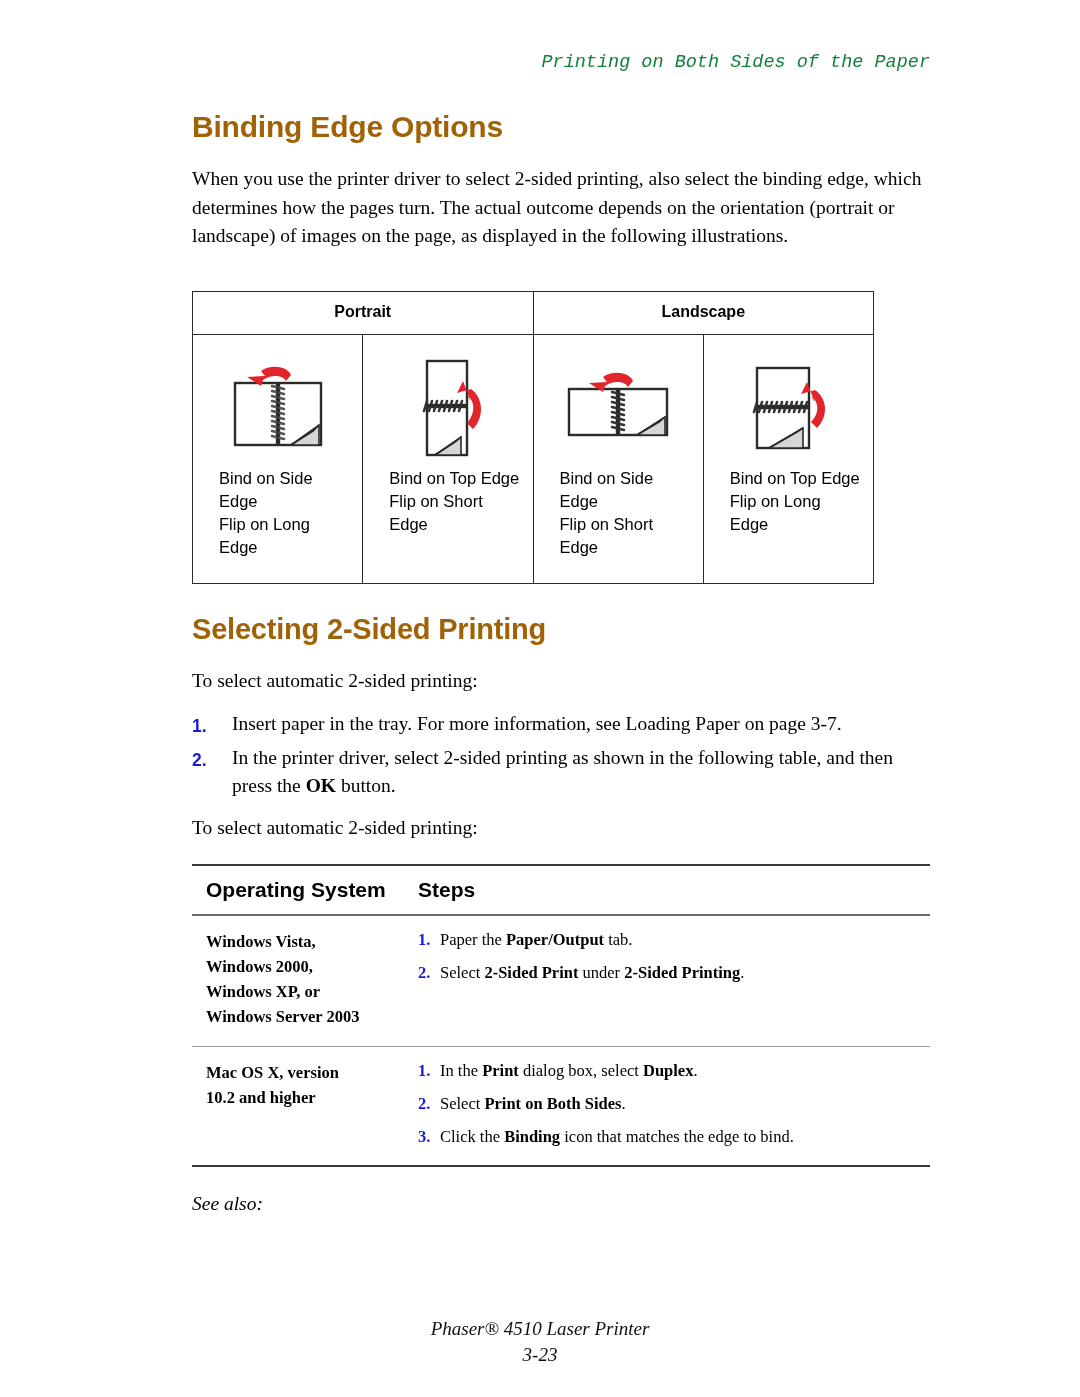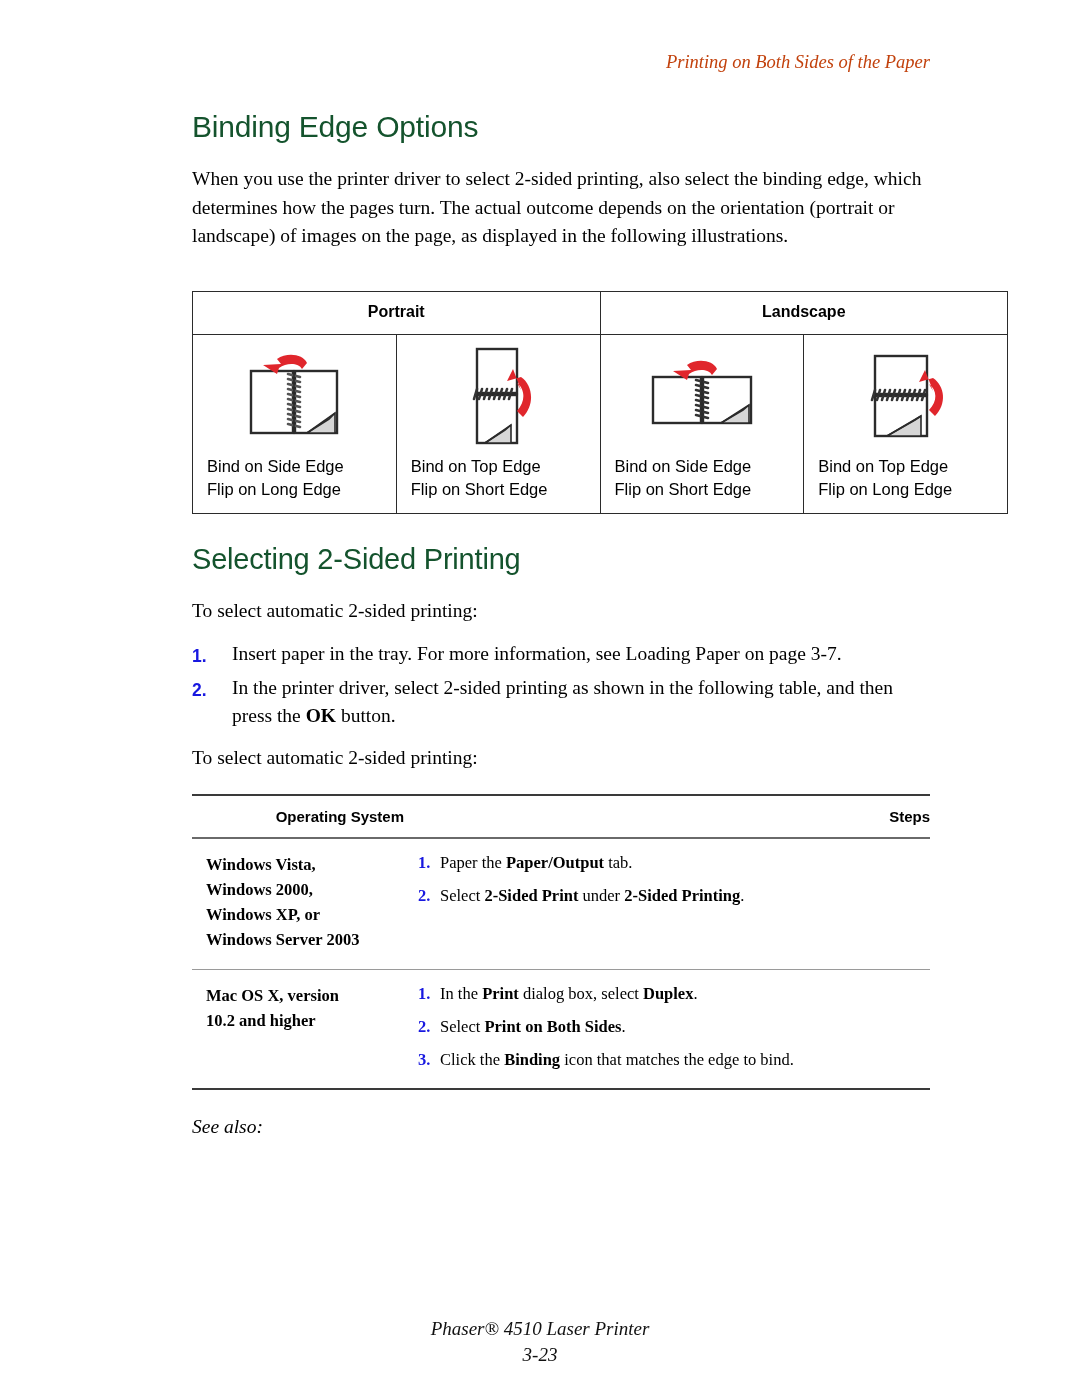--- a/index.html
+++ b/index.html
@@ -18,41 +18,41 @@
   .page {
     position: absolute;
     inset: 0;
   }
 
   
   .running-header {
     position: absolute;
     top: 52px;
     right: 150px;
-    font-family: Liberation Serif, serif;
+    font-family: Liberation Mono, monospace;
     font-style: italic;
     font-size: 18.5px;
-    color: #c2410c;
+    color: #15803d;
     white-space: nowrap;
   }
 
   
   .content {
     position: absolute;
     left: 192px;
     top: 110px;
     width: 738px;
   }
 
   h1.blue-head {
     font-family: "Liberation Sans Narrow", "Liberation Sans", sans-serif;
-    font-weight: normal;
+    font-weight: bold;
     font-size: 30px;
     letter-spacing: -0.2px;
-    color: #14532d;
+    color: #a16207;
     margin: 0;
     padding: 0;
     line-height: 1.1;
   }
   h1.blue-head.second {
     font-size: 29px;
     margin-top: 0;
   }
 
   p.body-text {
@@ -63,27 +63,27 @@
     text-align: left;
   }
 
   .spacer-22 { height: 22px; }
   .spacer-14 { height: 14px; }
   .spacer-10 { height: 10px; }
 
   
   .illus-table {
     border-collapse: collapse;
-    width: 816px;
+    width: 682px;
     margin: 0;
     table-layout: fixed;
   }
   .illus-table td, .illus-table th {
     border: 1.2px solid #2b2b2b;
-    padding: 0;
+    padding: 12px;
     vertical-align: top;
   }
   .illus-table th.grouphead {
     font-family: "Liberation Sans Narrow", "Liberation Sans", sans-serif;
     font-weight: bold;
     font-size: 16px;
     text-align: center;
     padding: 11px 0 11px 0;
     height: 20px;
   }
@@ -107,24 +107,24 @@
   }
 
   
   .os-table {
     border-collapse: collapse;
     width: 738px;
     table-layout: fixed;
     font-family: "Liberation Sans Narrow", "Liberation Sans", sans-serif;
   }
   .os-table th {
-    text-align: right;
-    font-family: "Liberation Sans Narrow", "Liberation Sans", sans-serif;
-    font-weight: bold;
-    font-size: 15px;
+    text-align: left;
+    font-family: "Liberation Sans Narrow", "Liberation Sans", sans-serif;
+    font-weight: bold;
+    font-size: 21px;
     padding: 12px 0 12px 14px;
     border-top: 2.2px solid #3a3a3a;
     border-bottom: 2.2px solid #6a6a6a;
   }
   .os-table td {
     vertical-align: top;
     font-size: 16.5px;
     padding: 13px 0 17px 14px;
     font-family: Liberation Serif, serif;
   }

